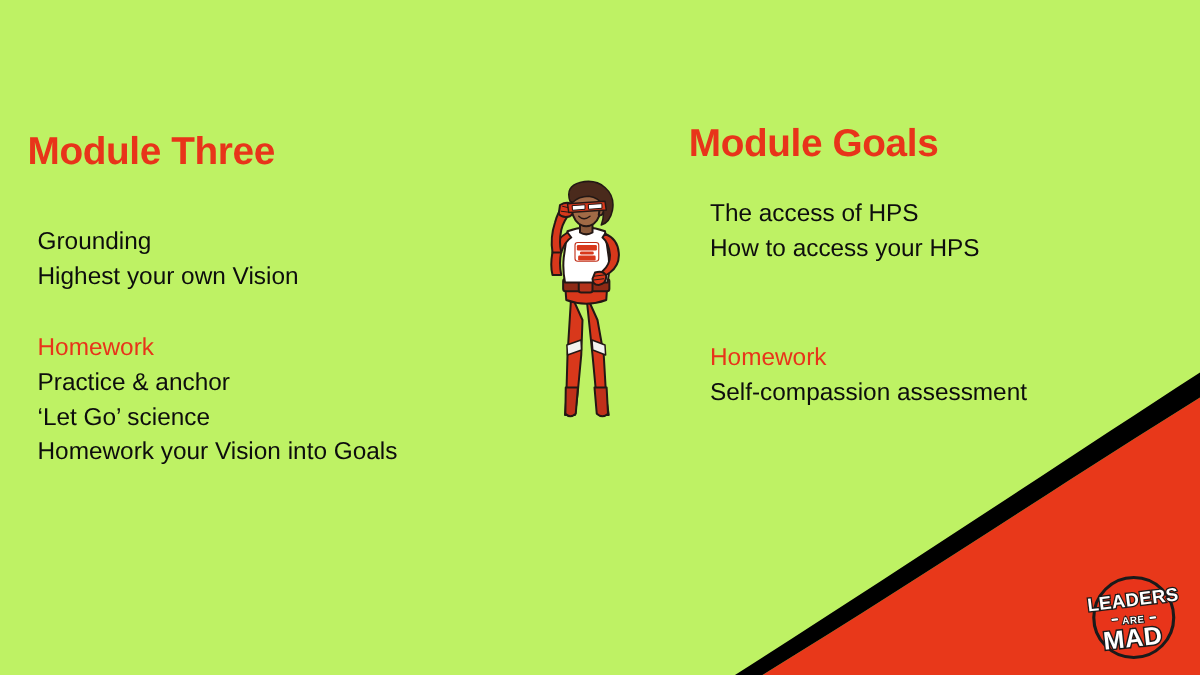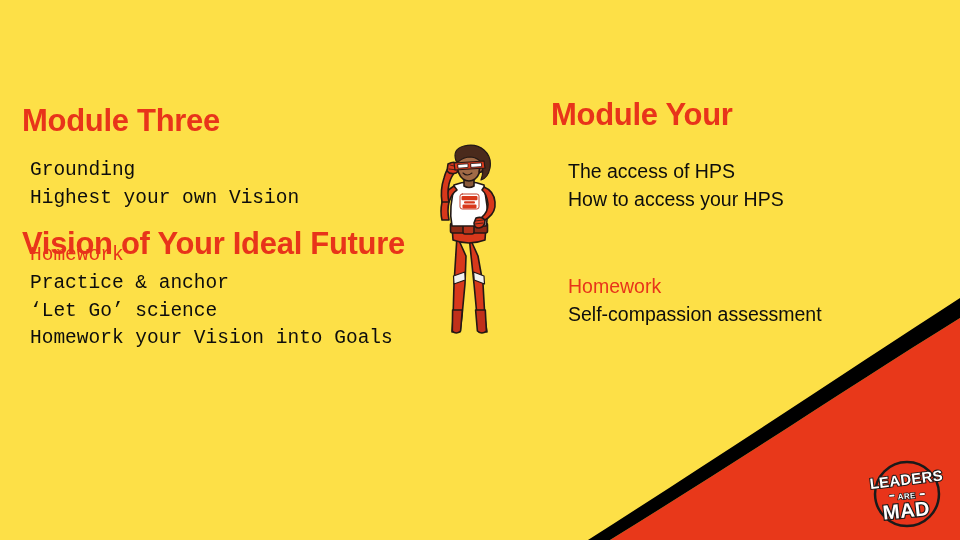--- a/index.html
+++ b/index.html
@@ -7,21 +7,21 @@
     padding: 0;
     background: #ffffff;
   }
   body {
     font-family: "Liberation Sans", sans-serif;
   }
   #slide {
     position: relative;
     width: 960px;
     height: 540px;
-    background: #fde047;
+    background: #bef264;
     overflow: hidden;
   }
 
   
   .module-title {
     position: absolute;
     font-weight: bold;
     color: #E8341A;
     font-size: 31px;
     line-height: 1.32;
@@ -32,21 +32,21 @@
   #title-right { left: 551px; top: 13px; }
   .module-title .t-line { display: block; }
 
   
   .body-col {
     position: absolute;
     font-size: 19.5px;
     line-height: 1.42;
     color: #0d0d0d;
   }
-  #col-left  { left: 30px;  top: 157px; width: 380px; font-family: Liberation Mono, monospace; }
+  #col-left  { left: 30px;  top: 180px; width: 380px; }
   #col-right { left: 568px; top: 158px; width: 360px; }
 
   .body-line { display: block; white-space: pre; }
   .spacer { display: block; height: 30px; }
   .hw-heading { display: block; color: #E8341A; white-space: pre; }
 
   
   #corner-decoration {
     position: absolute;
     left: 0; top: 0;
@@ -79,35 +79,34 @@
 
   <svg id="corner-decoration" viewBox="0 0 960 540" aria-hidden="true">
 
     <path d="M960 318 C 860 380, 740 460, 610 540 L960 540 Z" fill="#E8381A"></path>
 
     <path d="M960 318 C 860 380, 740 460, 610 540 L 588 540 C 726 452, 852 368, 960 298 Z" fill="#000000"></path>
   </svg>
 
   <div id="title-left" class="module-title">
     <span class="t-line">Module Three</span>
-    <span class="t-line">Vision of Your Ideal Future</span>
   </div>
 
   <div id="col-left" class="body-col">
     <span class="body-line">Grounding</span>
     <span class="body-line">Highest your own Vision</span>
     <span class="spacer"></span>
     <span class="hw-heading">Homework</span>
     <span class="body-line">Practice &amp; anchor</span>
     <span class="body-line">‘Let Go’ science</span>
     <span class="body-line">Homework your Vision into Goals</span>
   </div>
 
   <div id="title-right" class="module-title">
-    <span class="t-line">Module Your</span>
+    <span class="t-line">Module Goals</span>
   </div>
 
   <div id="col-right" class="body-col">
     <span class="body-line">The access of HPS</span>
     <span class="body-line">How to access your HPS</span>
     <span class="spacer"></span>
     <span class="spacer"></span>
     <span class="hw-heading">Homework</span>
     <span class="body-line">Self-compassion assessment</span>
   </div>

